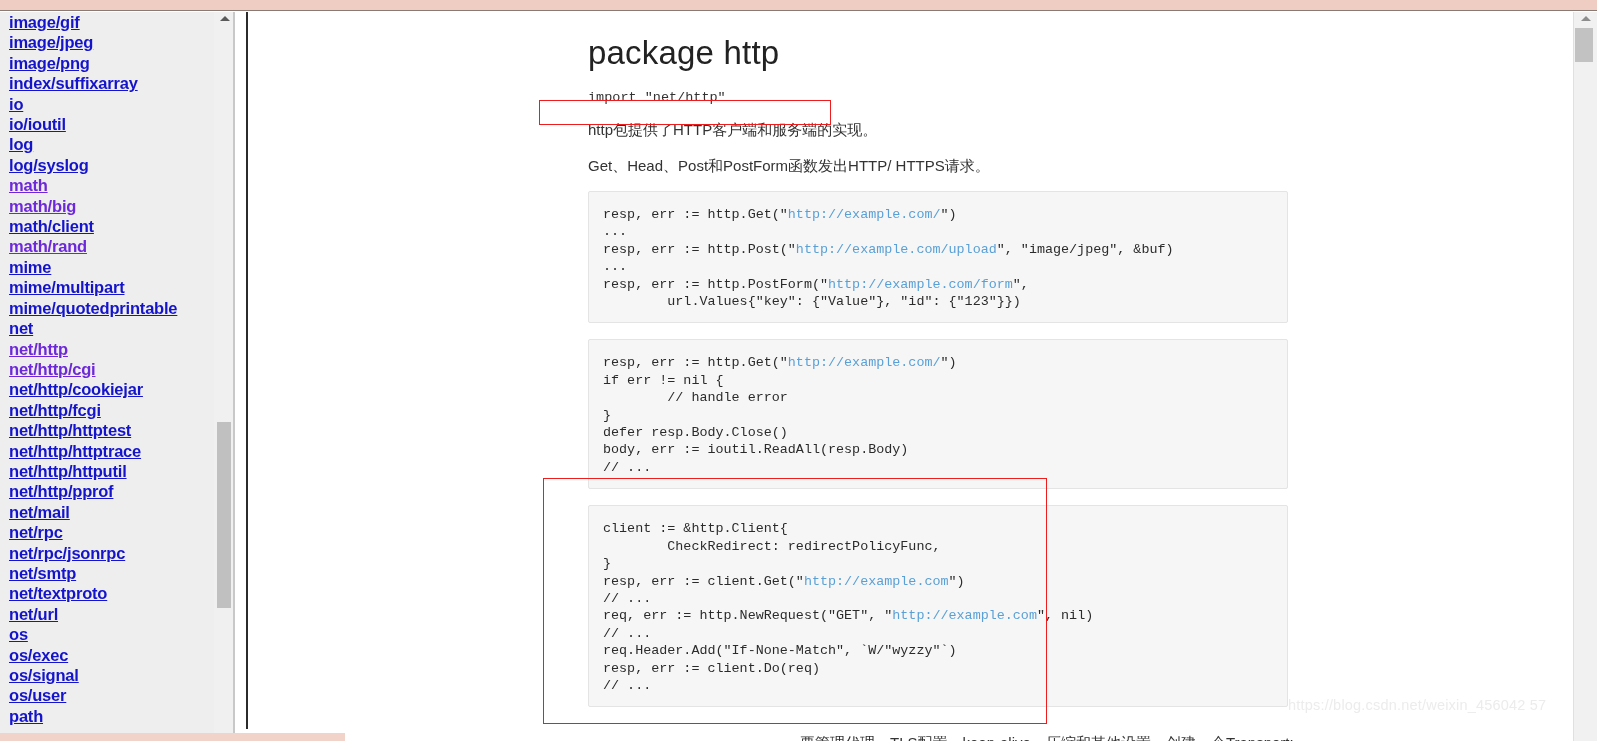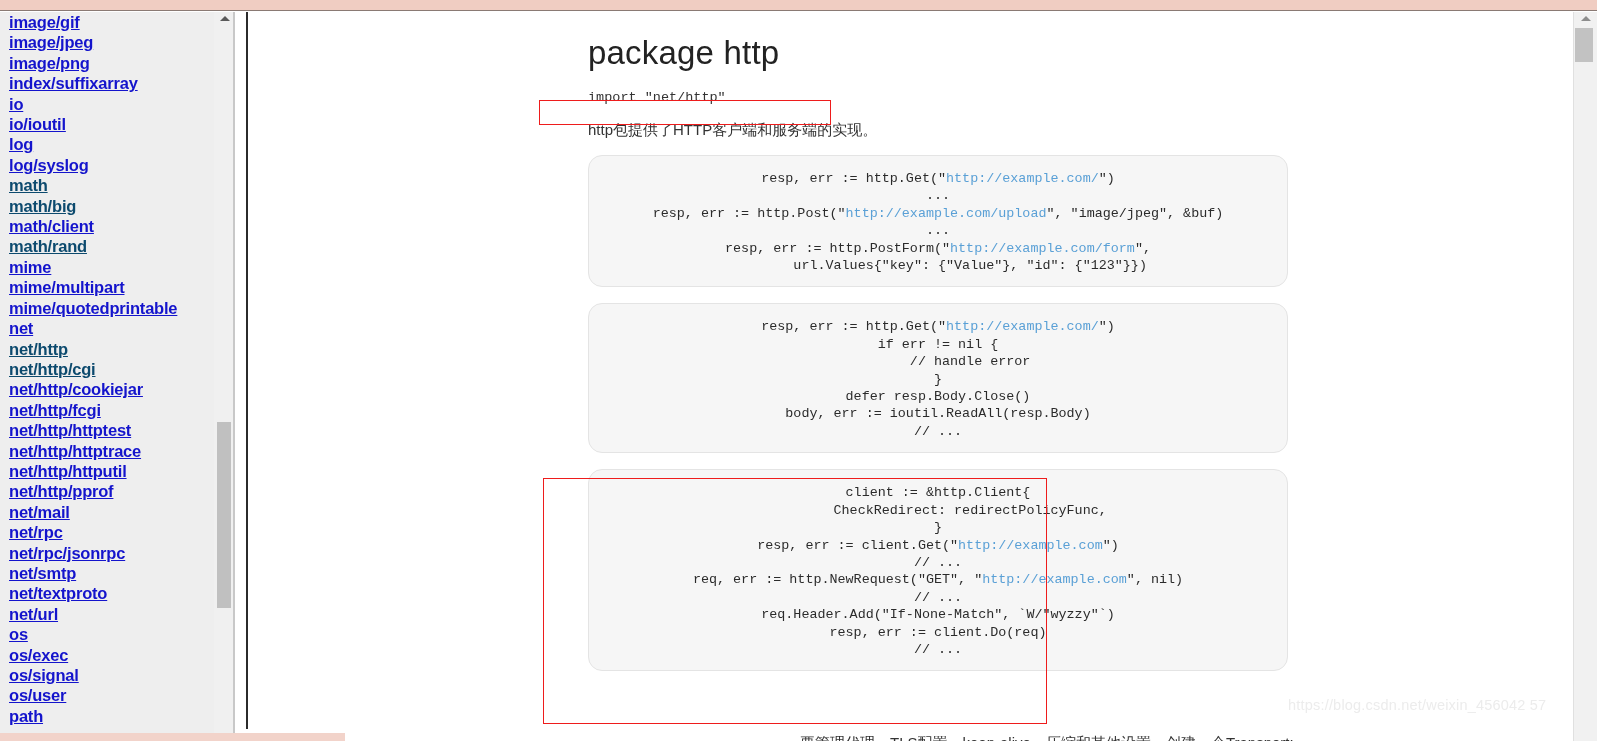--- a/index.html
+++ b/index.html
@@ -48,21 +48,21 @@
     display: block;
     font-family: "Liberation Sans", sans-serif;
     font-size: 16.5px;
     font-weight: bold;
     line-height: 20.4px;
     text-decoration: underline;
     white-space: nowrap;
     letter-spacing: -0.2px;
   }
   .pkg-link.unvisited { color: #1414cc; }
-  .pkg-link.visited   { color: #0c4a6e; }
+  .pkg-link.visited   { color: #6d28d9; }
 
   
   .sb-track {
     position: absolute;
     left: 214px; top: 12px;
     width: 19px; height: 721px;
     background: #f0f0f0;
   }
   .sb-arrow-up {
     position: absolute;
@@ -130,30 +130,29 @@
     font-family: "Liberation Sans", sans-serif;
     font-size: 15px;
     color: #333333;
     line-height: 22px;
     margin: 8px 0 14px 0;
   }
 
   pre.code {
     background: #f6f6f6;
     border: 1px solid #e4e4e4;
-    border-radius: 14px;
+    border-radius: 2px;
     margin: 0 0 16px 0;
     padding: 14px 14px 12px 14px;
     font-family: "Liberation Mono", monospace;
     font-size: 13.4px;
     line-height: 17.4px;
     color: #2b2b2b;
     white-space: pre;
     overflow: hidden;
-    text-align: center;
   }
   pre.code .u { color: #5aa0d6; }
 
   
   .annot {
     position: absolute;
     border: 1.6px solid #ee1c1c;
     pointer-events: none;
     background: transparent;
   }
@@ -259,20 +258,21 @@
 
   <div class="doc">
     <div class="doc-inner">
 
       <h1 class="pkg-title">package http</h1>
 
       <div class="import-line">import "net/http"</div>
 
       <p class="cn">http包提供了HTTP客户端和服务端的实现。</p>
 
+      <p class="cn">Get、Head、Post和PostForm函数发出HTTP/ HTTPS请求。</p>
 
       <pre class="code">resp, err := http.Get("<span class="u">http://example.com/</span>")
 ...
 resp, err := http.Post("<span class="u">http://example.com/upload</span>", "image/jpeg", &amp;buf)
 ...
 resp, err := http.PostForm("<span class="u">http://example.com/form</span>",
         url.Values{"key": {"Value"}, "id": {"123"}})</pre>
 
 
       <pre class="code">resp, err := http.Get("<span class="u">http://example.com/</span>")

